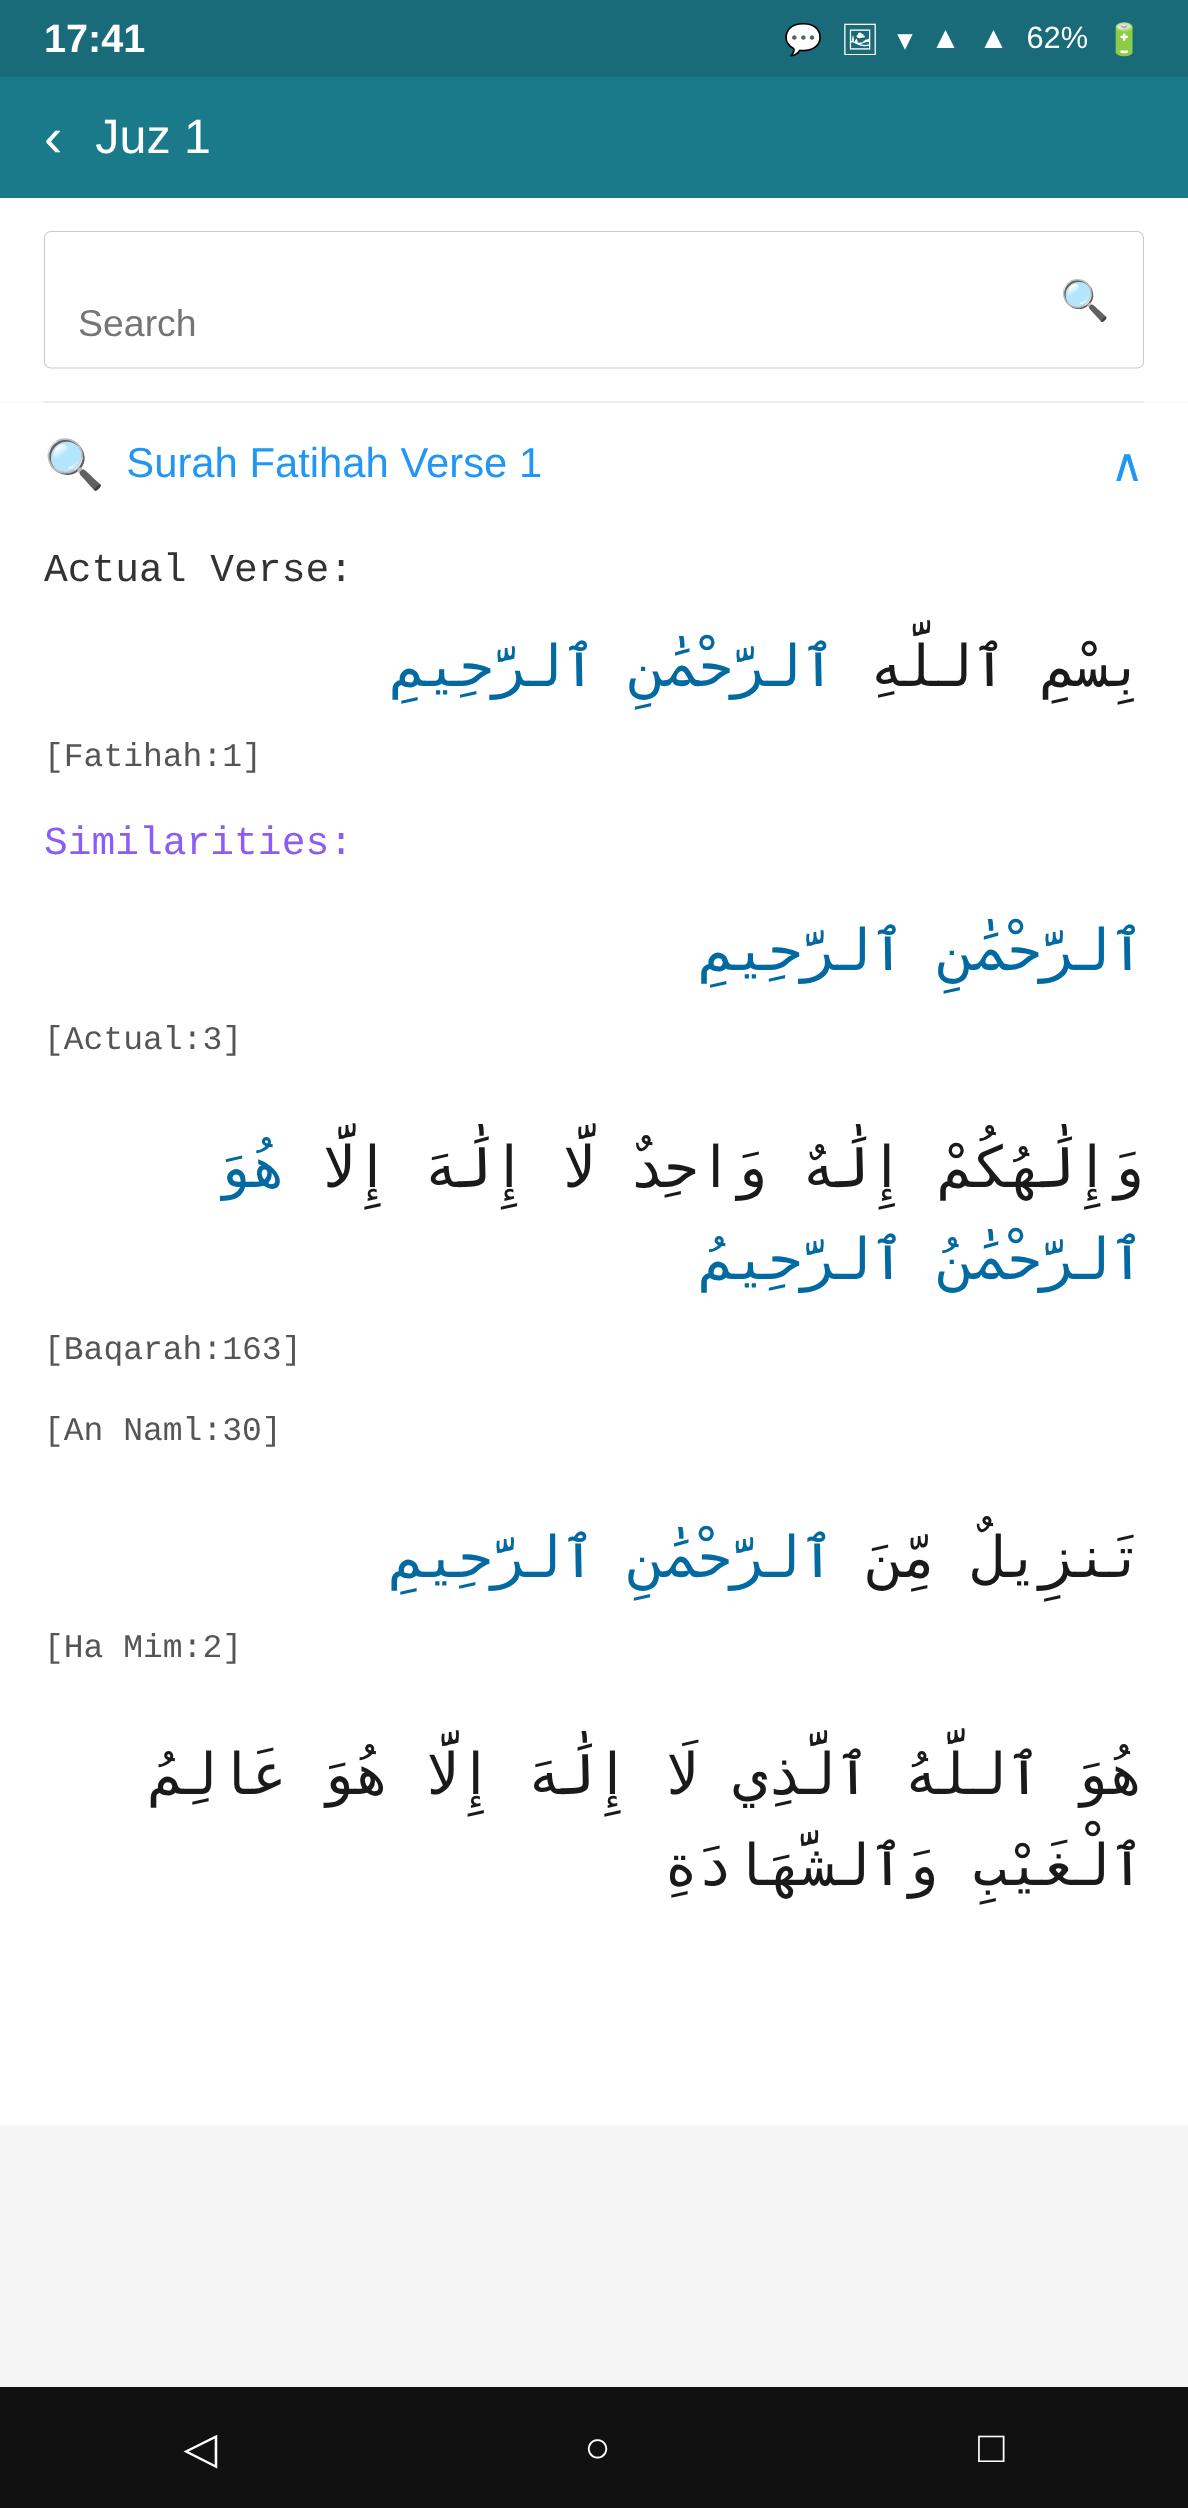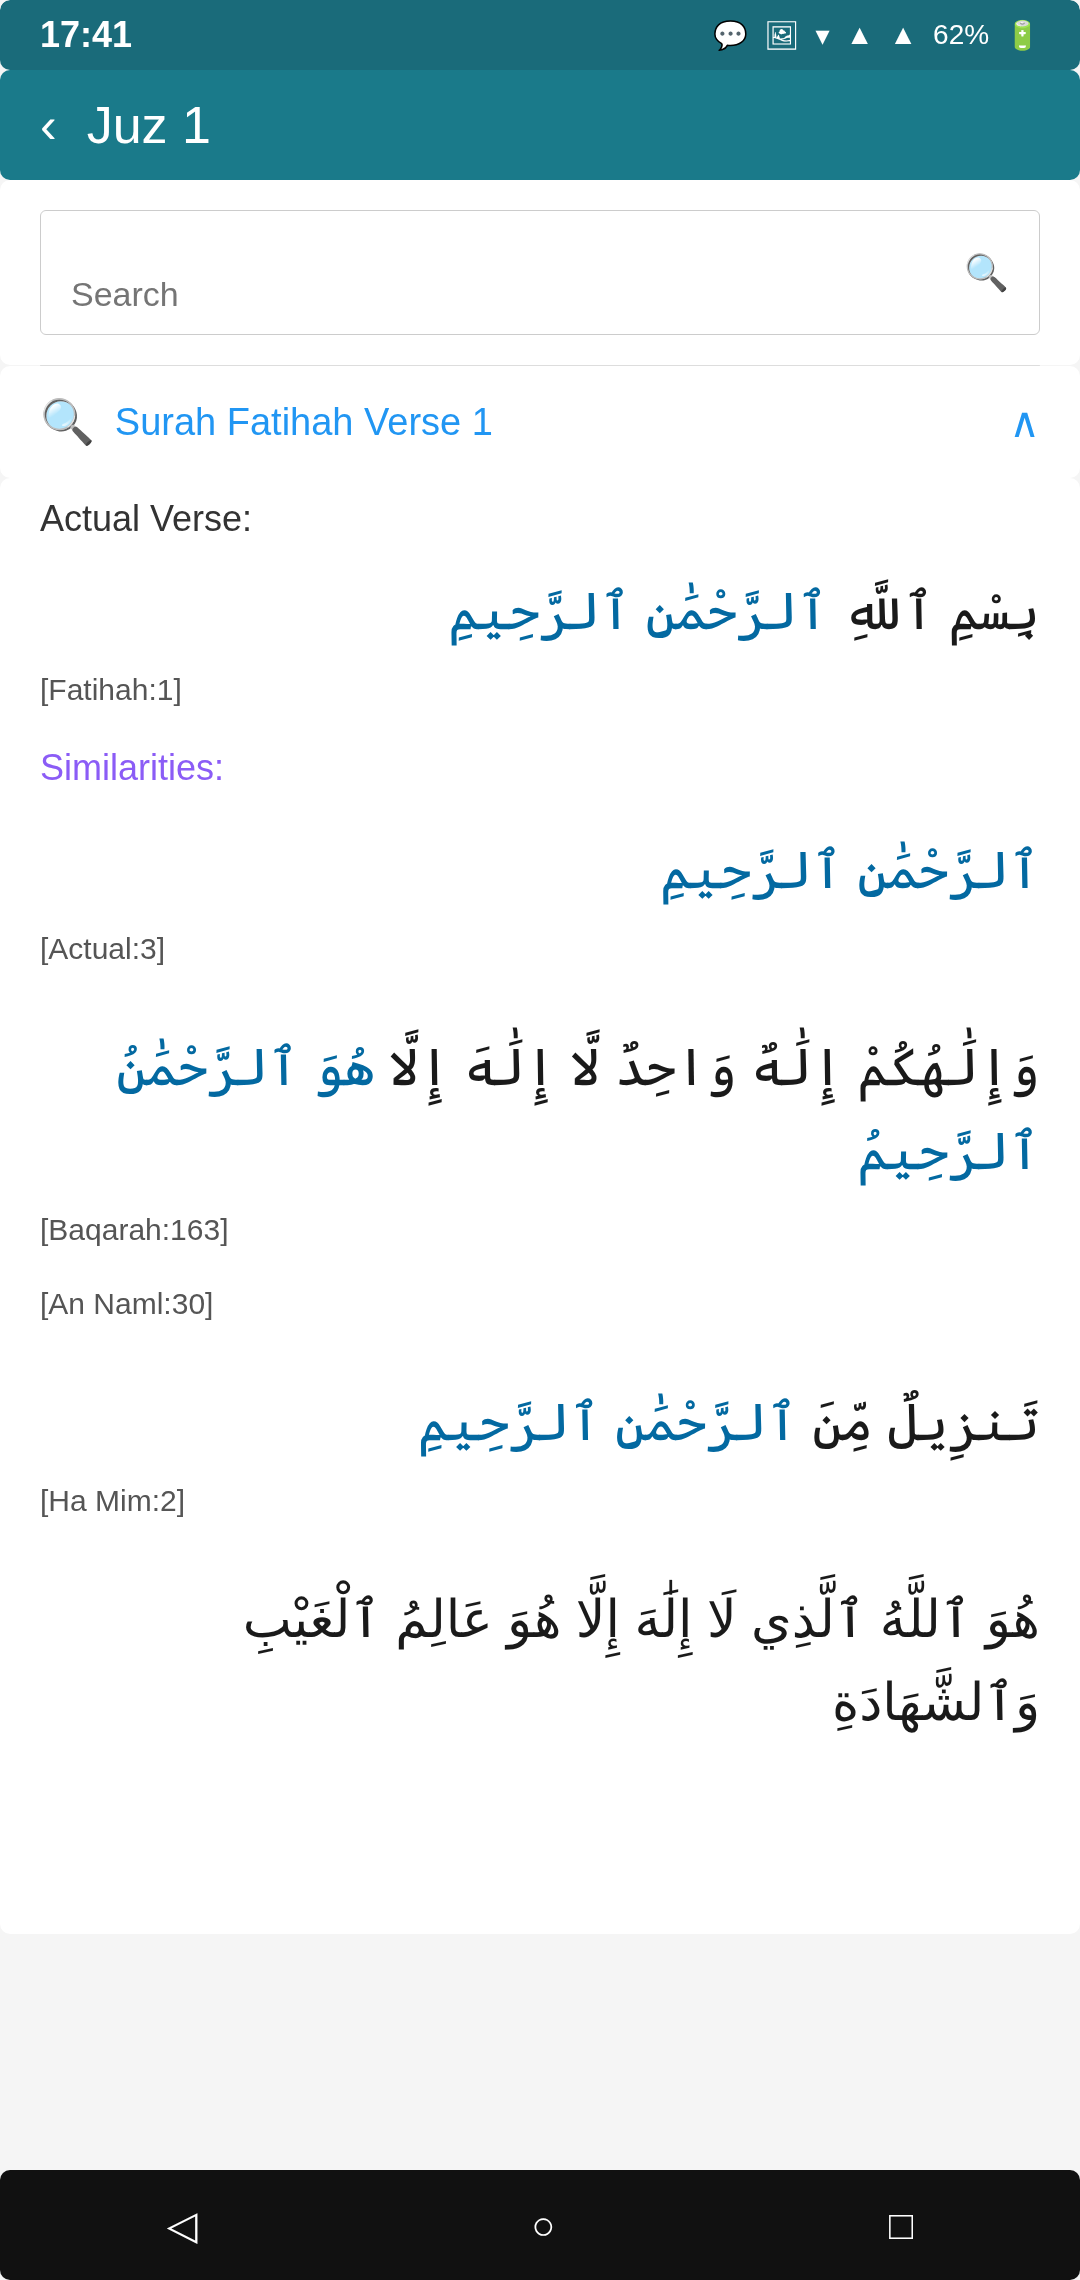--- a/index.html
+++ b/index.html
@@ -1,16 +1,16 @@
 <!DOCTYPE html>
 <html><head>
   <meta charset="utf-8">
   <meta name="viewport" content="width=device-width, initial-scale=1">
   <style>
-    * { margin: 0; padding: 0; box-sizing: border-box; border-radius: 10px; }
+    * { margin: 0; padding: 0; box-sizing: border-box; }
 
     body {
       width: 1080px;
       min-height: 2280px;
       background: #f5f5f5;
       font-family: Arial, sans-serif;
       overflow-x: hidden;
     }
 
     
@@ -55,21 +55,21 @@
       font-size: 50px;
       cursor: pointer;
       background: none;
       border: none;
       padding: 0;
       line-height: 1;
     }
 
     .header-title {
       color: white;
-      font-size: 52px;
+      font-size: 44px;
       font-weight: 500;
     }
 
     
     .search-container {
       background: white;
       padding: 30px 40px;
     }
 
     .search-box {
@@ -132,20 +132,21 @@
       font-size: 42px;
       cursor: pointer;
       background: none;
       border: none;
     }
 
     
     .content {
       background: white;
       padding: 0 40px 40px;
+      font-family: Liberation Mono, monospace;
     }
 
     .section-label {
       font-size: 36px;
       color: #333;
       padding: 20px 0 10px;
     }
 
     
     .arabic-verse {

